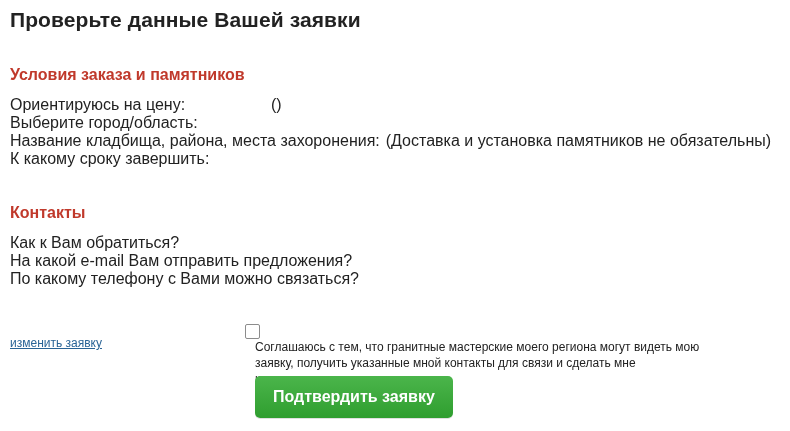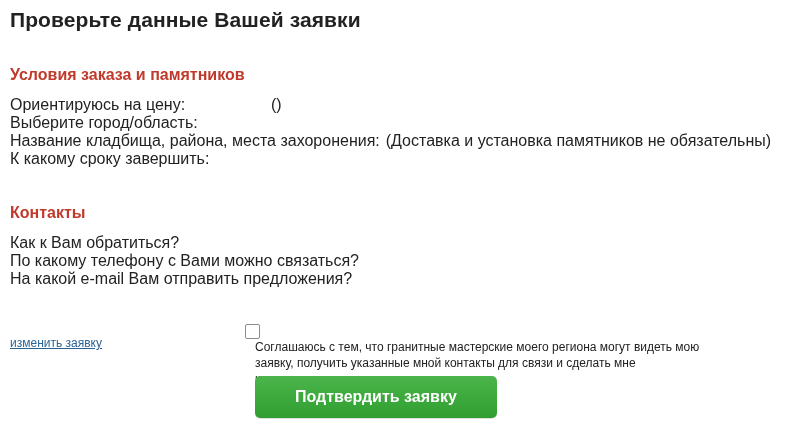--- a/index.html
+++ b/index.html
@@ -116,21 +116,21 @@
     left: 245px;
     top: 62px;
     background: #3aa93a;
     background: linear-gradient(to bottom, #4bb54b 0%, #2f9e2f 100%);
     border: none;
     border-radius: 5px;
     color: #ffffff;
     font-family: "Liberation Sans", sans-serif;
     font-size: 16px;
     font-weight: bold;
-    padding: 12px 40px;
+    padding: 12px 18px;
     cursor: pointer;
     box-shadow: 0 1px 0 rgba(0,0,0,0.12);
   }
 </style>
 </head>
 <body>
 
 <div class="page">
 
   <h1 class="page-title">Проверьте данные Вашей заявки</h1>
@@ -157,25 +157,25 @@
   </div>
 
   <h2 class="section-title second">Контакты</h2>
 
   <div class="contacts-list">
     <div class="field-row">
       <span class="field-label">Как к Вам обратиться?</span>
       <span class="field-value"></span>
     </div>
     <div class="field-row">
-      <span class="field-label">По какому телефону с Вами можно связаться?</span>
+      <span class="field-label">На какой e-mail Вам отправить предложения?</span>
       <span class="field-value"></span>
     </div>
     <div class="field-row">
-      <span class="field-label">На какой e-mail Вам отправить предложения?</span>
+      <span class="field-label">По какому телефону с Вами можно связаться?</span>
       <span class="field-value"></span>
     </div>
   </div>
 
   <div class="bottom-area">
 
     <a class="edit-link" href="#">изменить заявку</a>
 
     <div class="consent-block">
       <div class="checkbox"></div>

